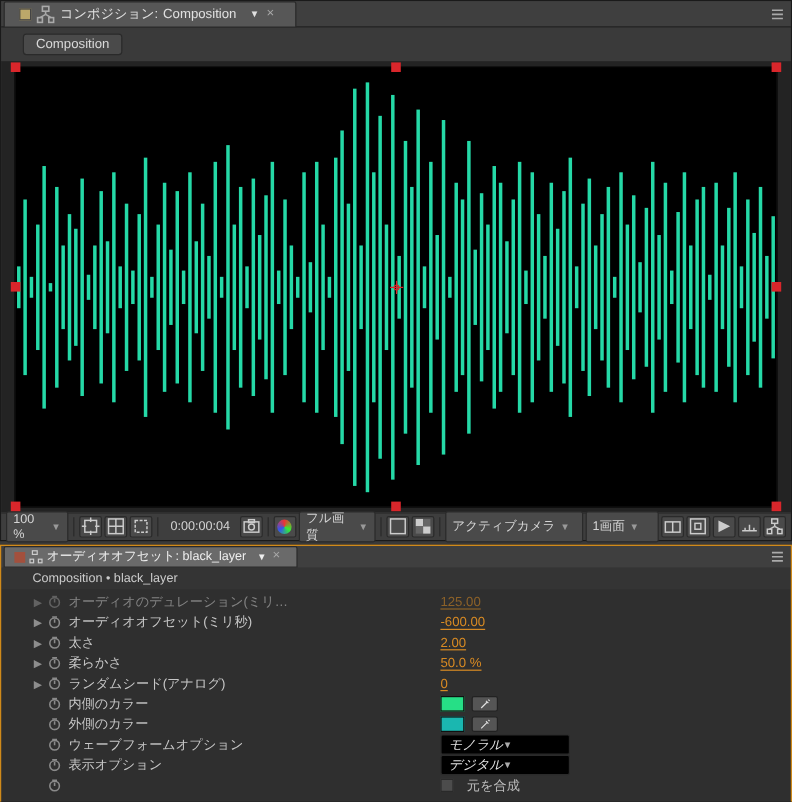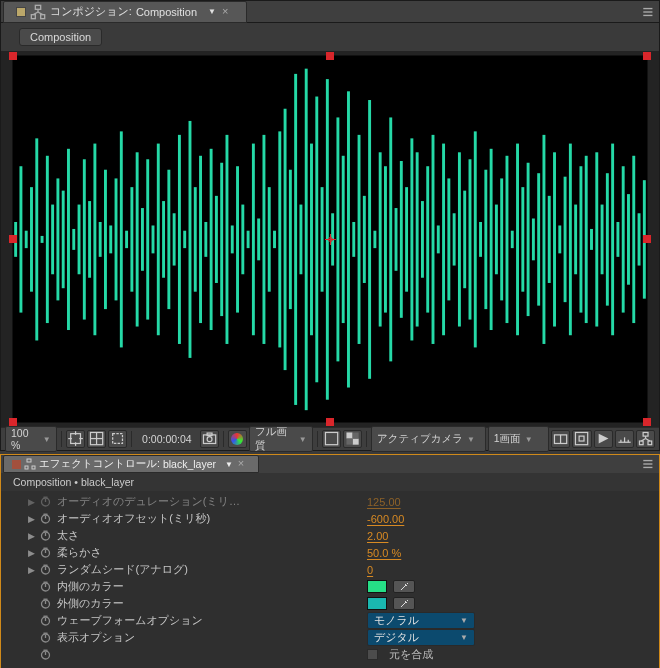--- a/index.html
+++ b/index.html
@@ -84,43 +84,43 @@
   .fx-panel { margin-top: 3px; border: 1px solid #9a5a00; }
   .fx-panel.selected { outline: 1px solid #d08a1a; outline-offset: -1px; }
   .fx-header {
     height: 18px; background: #3f3f3f; display: flex; align-items: center; padding: 0 2px;
   }
   .fx-tab {
     background: #6a6a6a; color: #eee; padding: 1px 8px; border: 1px solid #2a2a2a;
     display: flex; align-items: center; gap: 3px; font-size: 10.5px; border-radius: 2px 2px 0 0;
   }
   .fx-tab .sq { width: 9px; height: 9px; background: #a3503d; }
-  .breadcrumb { padding: 3px 12px; color: #ccc; font-size: 10.5px; background: #343434; }
+  .breadcrumb { padding: 3px 26px; color: #ccc; font-size: 10.5px; background: #343434; }
 
   .props { background: #2f2f2f; padding: 2px 0 6px; }
   .prop-row {
     display: flex; align-items: center; height: 17px; padding: 0 4px;
   }
   .prop-row .indent { display: inline-block; }
   .twisty { width: 9px; color: #8d8d8d; font-size: 9px; text-align: center; margin-right: 4px; }
   .stopwatch { width: 11px; height: 11px; display: inline-flex; align-items: center; justify-content: center; margin-right: 6px; }
   .stopwatch svg { width: 11px; height: 11px; }
   .stopwatch svg circle { fill: none; stroke: #8a8a8a; stroke-width: 1.3; }
   .stopwatch svg line { stroke: #8a8a8a; stroke-width: 1.3; }
   .prop-label { color: #c7c7c7; flex: 0 0 auto; }
   .prop-value-col { position: absolute; left: 330px; display: flex; align-items: center; gap: 6px; margin-left: 36px; }
   .prop-row { position: relative; }
   .hotlink { color: #d88a23; text-decoration: underline; text-underline-offset: 2px; cursor: pointer; }
   .swatch { width: 20px; height: 13px; border: 1px solid #111; }
   .eyedrop { width: 22px; height: 13px; background: #555; border: 1px solid #222; border-radius: 2px;
     display: flex; align-items: center; justify-content: center; }
   .eyedrop svg { width: 11px; height: 11px; }
   .dd {
-    background: #0c4a6e; border: 1px solid #2a2a2a; color: #e2e2e2; height: 17px; width: 108px;
-    display: flex; align-items: center; padding: 0 6px; border-radius: 2px; justify-content: space-between;
+    background: #000000; border: 1px solid #2a2a2a; color: #e2e2e2; height: 17px; width: 108px;
+    display: flex; align-items: center; padding: 0 6px; border-radius: 2px; justify-content: flex-start; font-style: italic;
   }
   .dd .tri { font-size: 8px; color: #aaa; }
   .chk { width: 11px; height: 11px; border: 1px solid #2a2a2a; background: #4c4c4c; margin-right: 5px; }
 </style>
 </head>
 <body>
 
 <div class="panel">
   <div class="panel-header">
     <div class="tab">
@@ -424,21 +424,21 @@
       <span class="sq"></span>
       <span class="icon-btn" style="width:12px;height:12px">
         <svg viewBox="0 0 12 12">
             <g stroke="#ccc" fill="none">
               <rect x="3" y="1" width="4" height="3"></rect>
               <rect x="1" y="8" width="3" height="3"></rect>
               <rect x="8" y="8" width="3" height="3"></rect>
             </g>
           </svg>
       </span>
-      <span>エフェクトコントロール:</span>
+      <span>オーディオオフセット:</span>
       <span>black_layer</span>
       &nbsp;<span class="tri" style="font-size:8px;">▼</span>
       <span class="x-btn">×</span>
     </div>
     <div class="panel-menu icon-btn" style="margin-left:auto">
       <svg viewBox="0 0 14 14">
           <g stroke="#aaa" stroke-width="1.2">
         <line x1="2" y1="4" x2="10" y2="4"></line>
             <line x1="2" y1="7" x2="10" y2="7"></line>
         <line x1="2" y1="10" x2="10" y2="10"></line>

